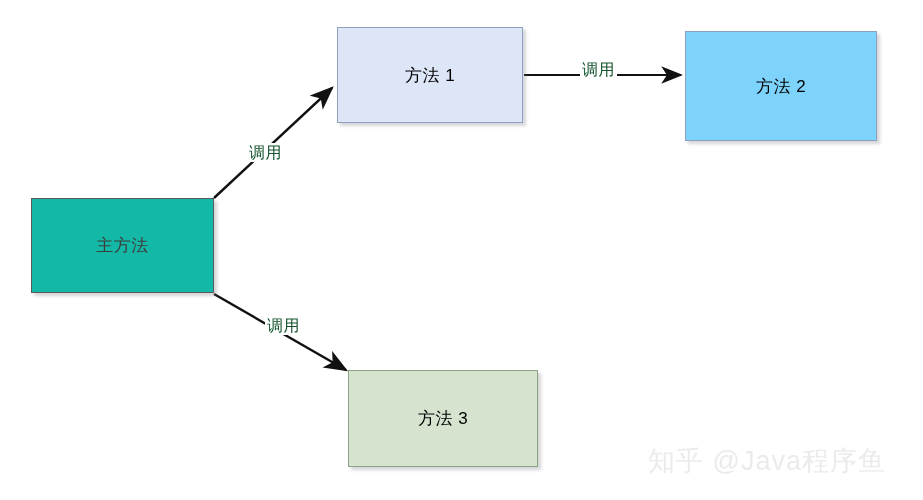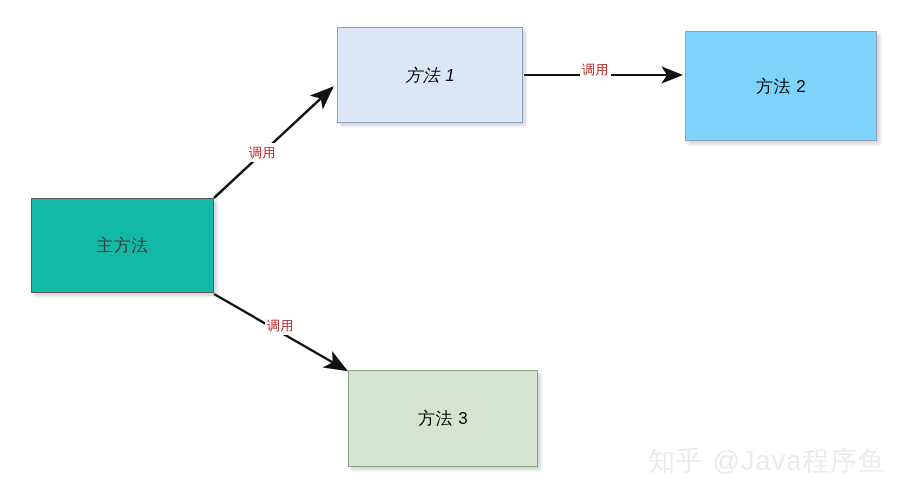--- a/index.html
+++ b/index.html
@@ -44,43 +44,42 @@
     border: 1.6px solid #5a5a5a;
     color: #3c3c3c;
   }
   .node-m1 {
     left: 337px;
     top: 27px;
     width: 186px;
     height: 96px;
     background: #dce6f6;
     border: 1.6px solid #8da0bd;
-    font-style: italic;
   }
   .node-m2 {
     left: 685px;
     top: 31px;
     width: 192px;
     height: 110px;
     background: #7dd3fc;
     border: 1.6px solid #8da0bd;
   }
   .node-m3 {
     left: 348px;
     top: 370px;
     width: 190px;
     height: 97px;
     background: #d6e4cf;
     border: 1.6px solid #8aa383;
   }
   .edge-label {
     position: absolute;
     background: #ffffff;
-    color: #b91c1c;
-    font-size: 13px;
+    color: #14532d;
+    font-size: 16px;
     line-height: 17px;
     padding: 1px 2px;
     white-space: nowrap;
     letter-spacing: 0.5px;
   }
   .lbl-1 { left: 247px; top: 143px; }
   .lbl-2 { left: 580px; top: 60px; }
   .lbl-3 { left: 265px; top: 316px; }
   .watermark {
     position: absolute;

